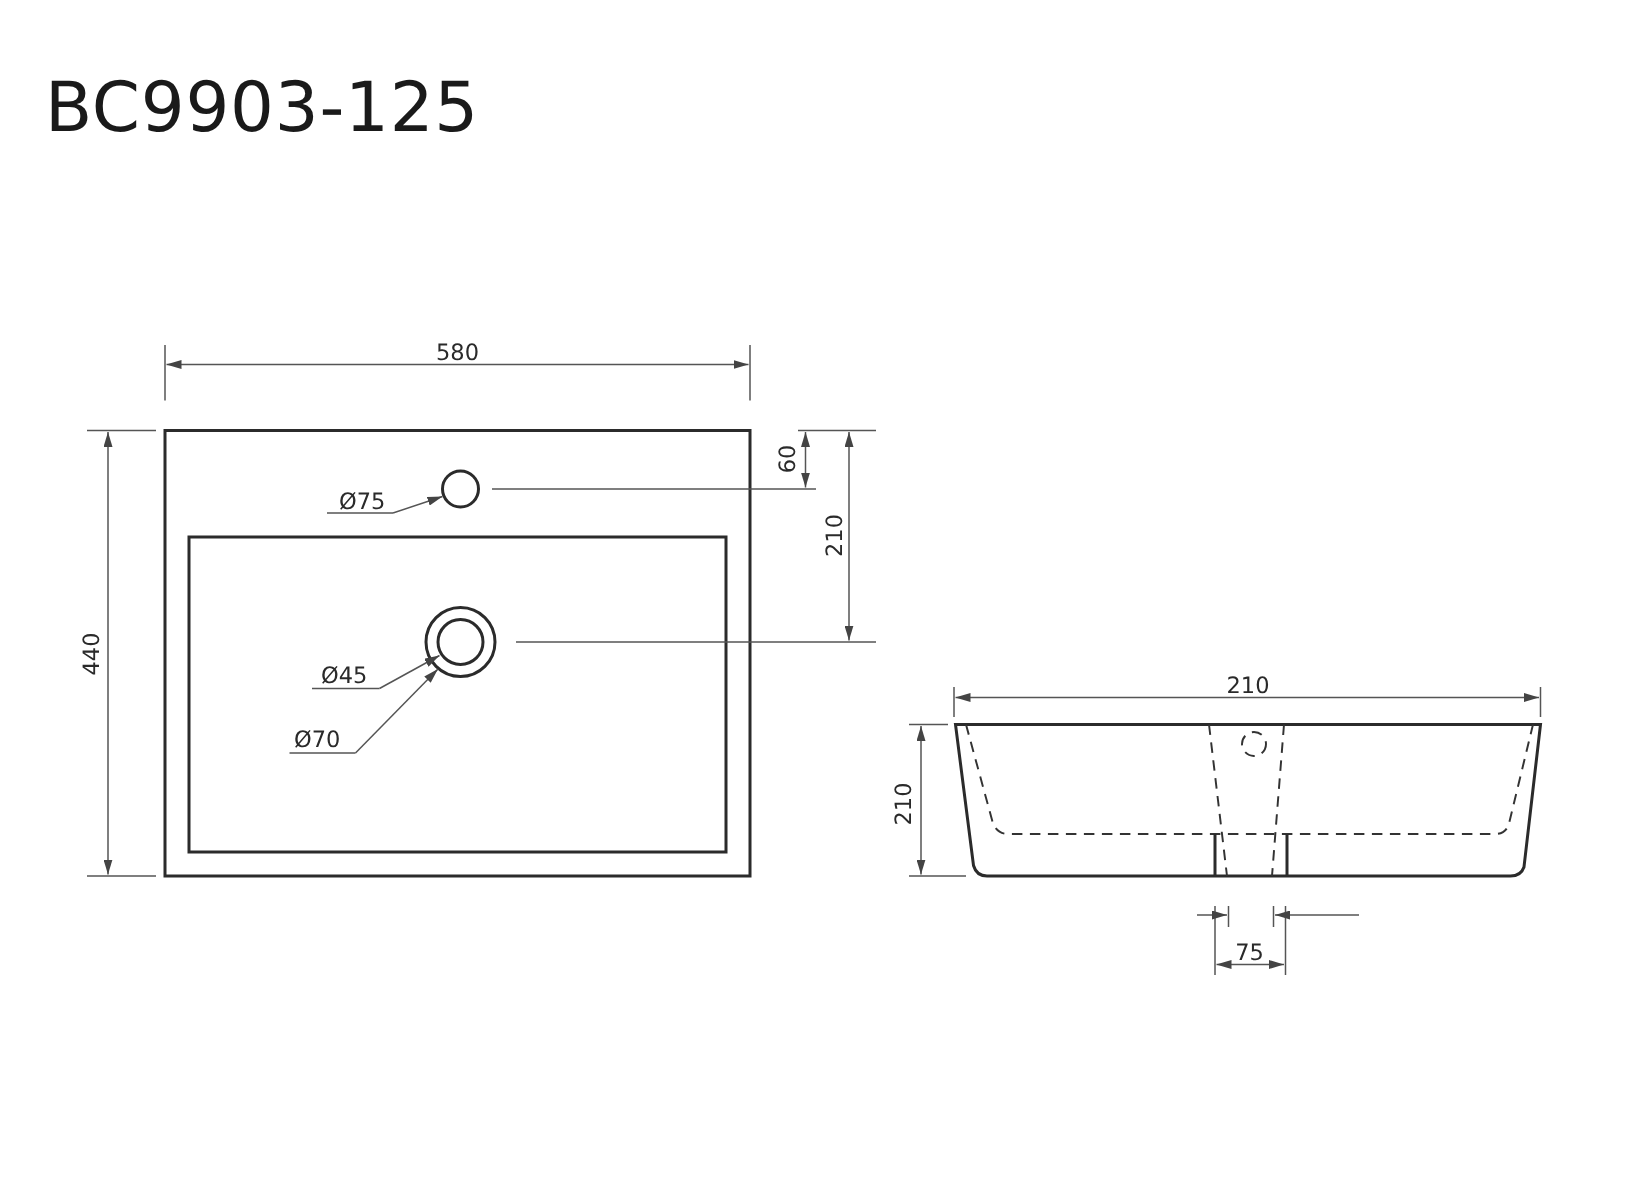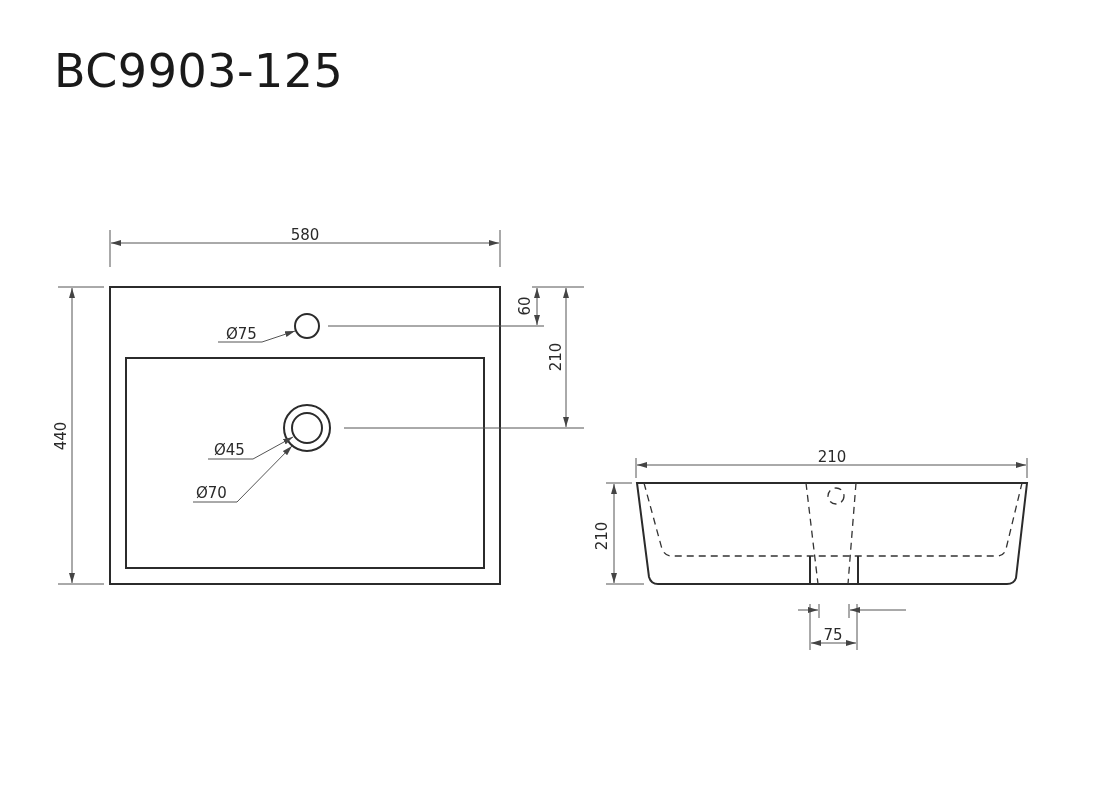--- a/index.html
+++ b/index.html
@@ -1,17 +1,17 @@
 <!DOCTYPE html>
 <html><head>
 <meta charset="utf-8">
 <style>
   html, body { margin: 0; padding: 0; background: #ffffff; }
   body { width: 1100px; height: 800px; position: relative; overflow: hidden; font-family: "DejaVu Sans", sans-serif; }
-  .title { position: absolute; left: 30px; top: 44px; font-size: 46px; color: #1a1a1a; letter-spacing: 0.5px; font-weight: 400; margin-left: 24px; }
+  .title { position: absolute; left: 30px; top: 44px; font-size: 46px; color: #1a1a1a; letter-spacing: 0.5px; font-weight: 400; }
   svg { position: absolute; left: 0; top: 0; }
   .dim-text { font-family: "DejaVu Sans", sans-serif; font-size: 15px; fill: #2a2a2a; }
   .outline { stroke: #2b2b2b; stroke-width: 2; fill: none; }
   .thin { stroke: #555; stroke-width: 1; fill: none; }
   .dash { stroke: #333; stroke-width: 1.3; fill: none; stroke-dasharray: 7 5; }
 </style>
 </head>
 <body>
 
 <div class="title">BC9903-125</div>

